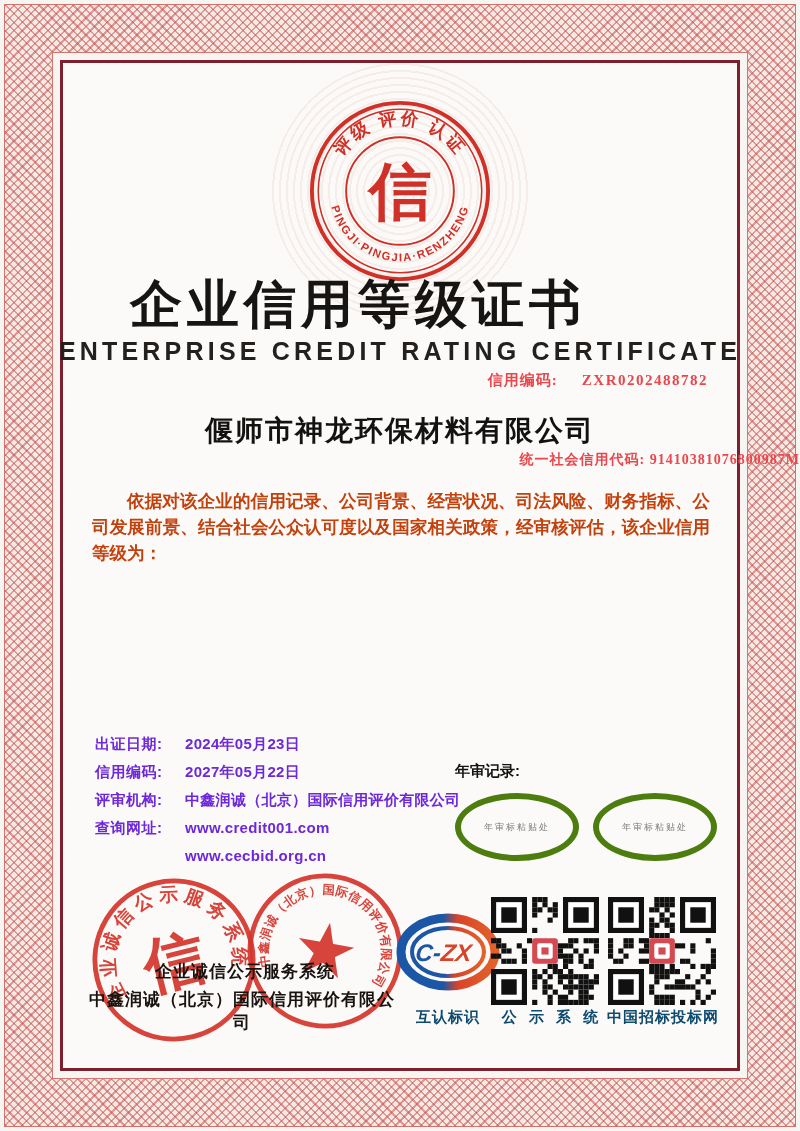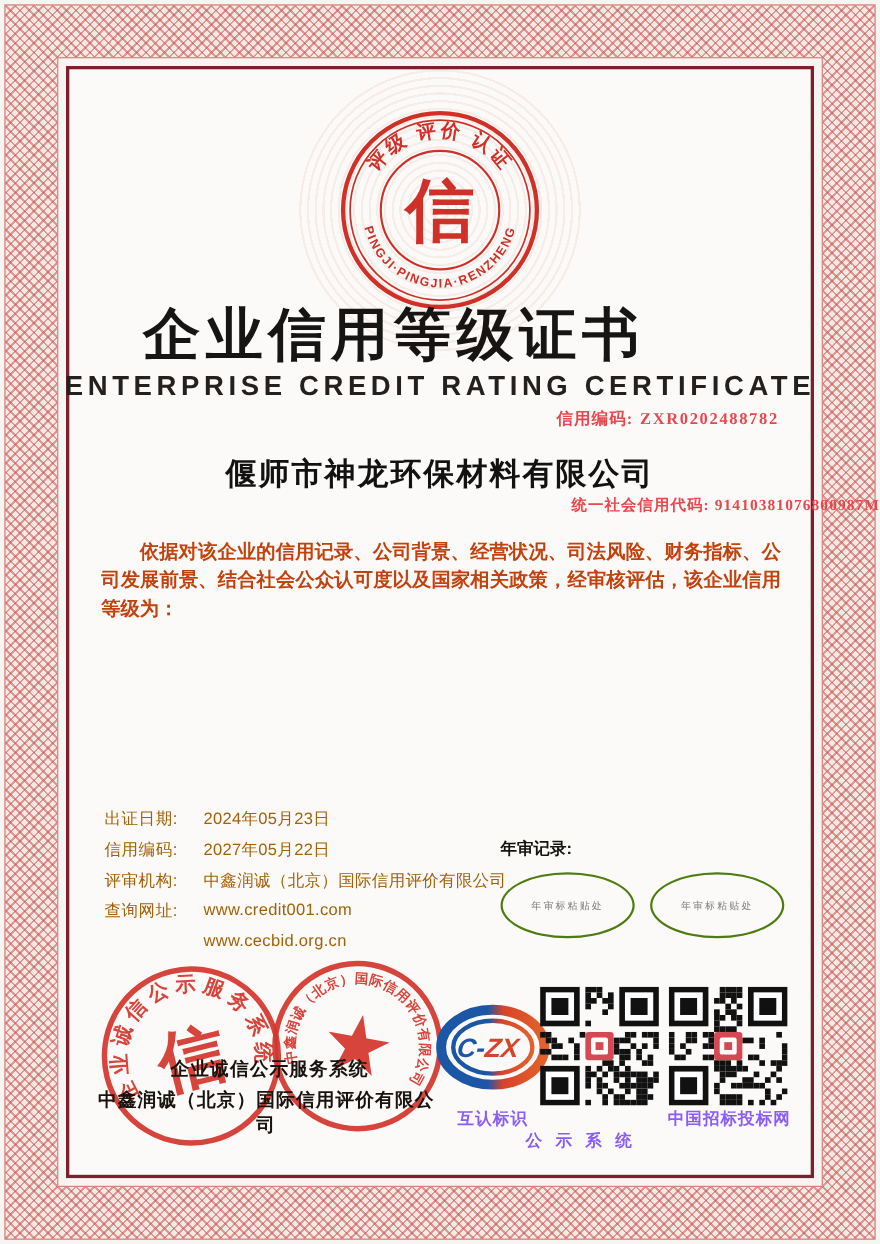--- a/index.html
+++ b/index.html
@@ -22,66 +22,66 @@
 
   .emblem{position:absolute;left:307px;top:98px;width:186px;height:186px;}
 
   .title-cn{position:absolute;left:0;top:270px;width:716px;text-align:center;
     font-size:52px;font-weight:900;color:#171514;letter-spacing:5px;}
   .title-en{position:absolute;left:0;top:337px;width:800px;text-align:center;
     font-family:"Liberation Sans","DejaVu Sans",sans-serif;
     font-size:25px;font-weight:700;color:#23201e;letter-spacing:4.2px;}
   .credit-code{position:absolute;top:371px;right:92px;font-size:15px;font-weight:700;
     color:#e8474d;letter-spacing:1px;}
-  .credit-code .val{margin-left:6px;letter-spacing:1.5px;}
+  .credit-code .val{margin-left:24px;letter-spacing:1.5px;}
 
   .company{position:absolute;left:0;top:412px;width:800px;text-align:center;
     font-size:28px;font-weight:900;color:#141210;letter-spacing:2px;}
   .uscc{position:absolute;left:0;top:451px;width:800px;text-align:right;
     font-size:14px;font-weight:700;color:#e8474d;letter-spacing:1px;}
 
   .statement{position:absolute;left:92px;top:489px;width:618px;
     font-size:17.5px;font-weight:700;color:#c2410c;line-height:1.48;
     text-align:justify;text-indent:2em;margin:0;}
 
   .rating{position:absolute;left:0;top:588px;width:800px;text-align:center;
     font-size:78px;font-weight:900;color:#d6251f;letter-spacing:4px;}
 
   
   .details{position:absolute;left:95px;top:735px;width:372px;
     font-family:"Liberation Sans","DejaVu Sans",sans-serif;}
-  .detail-row{display:flex;margin-bottom:9px;font-size:15px;font-weight:400;color:#a16207;}
+  .detail-row{display:flex;margin-bottom:9px;font-size:15px;font-weight:700;color:#6d28d9;}
   .detail-row .lbl{width:90px;flex:none;letter-spacing:.5px;}
   .detail-row .val{letter-spacing:.3px;}
 
   .annual{position:absolute;left:455px;top:762px;width:262px;
     font-family:"Liberation Sans","DejaVu Sans",sans-serif;}
   .annual-label{font-size:15px;font-weight:700;color:#15130f;}
   .ovals{display:flex;gap:14px;margin-top:12px;}
-  .oval{width:118px;height:56px;border:2px solid #4d7c0f;border-radius:50%;
+  .oval{width:118px;height:56px;border:6px solid #4d7c0f;border-radius:50%;
     display:flex;align-items:center;justify-content:center;}
   .oval span{font-size:9px;color:#7c7c7c;letter-spacing:2px;}
 
   
   .seal{position:absolute;opacity:.92;}
   .seal1{left:90px;top:876px;width:168px;height:168px;transform:rotate(-14deg);}
   .seal2{left:246px;top:872px;width:158px;height:158px;transform:rotate(10deg);}
   .stamp-line{position:absolute;font-size:17px;font-weight:900;color:#18130f;
     letter-spacing:1px;z-index:5;text-align:center;}
   .stamp-line1{left:120px;top:960px;width:250px;}
   .stamp-line2{left:82px;top:988px;width:320px;}
 
   .czx{position:absolute;left:396px;top:912px;width:104px;height:84px;}
   .qr{position:absolute;top:897px;}
   .qr1{left:491px;}
   .qr2{left:608px;}
-  .bottom-label{position:absolute;top:1008px;font-size:15px;font-weight:700;color:#8b5cf6;
+  .bottom-label{position:absolute;top:1008px;font-size:15px;font-weight:700;color:#0c4a6e;
     font-family:"Liberation Sans","DejaVu Sans",sans-serif;text-align:center;letter-spacing:1px;}
   .lbl-czx{left:392px;width:112px;}
-  .lbl-qr1{left:470px;width:116px;letter-spacing:4px;margin-top:20px;}
+  .lbl-qr1{left:494px;width:116px;letter-spacing:4px;}
   .lbl-qr2{left:601px;width:124px;}
 
   .note{position:absolute;left:70px;top:1040px;width:660px;text-align:center;
     font-size:12.5px;font-weight:700;color:#121010;letter-spacing:1.2px;}
 
   .arc-red{fill:#cf3128;font-weight:700;}
   .seal-red{fill:#d5352b;font-weight:700;}
 </style>
 </head>
 <body>

